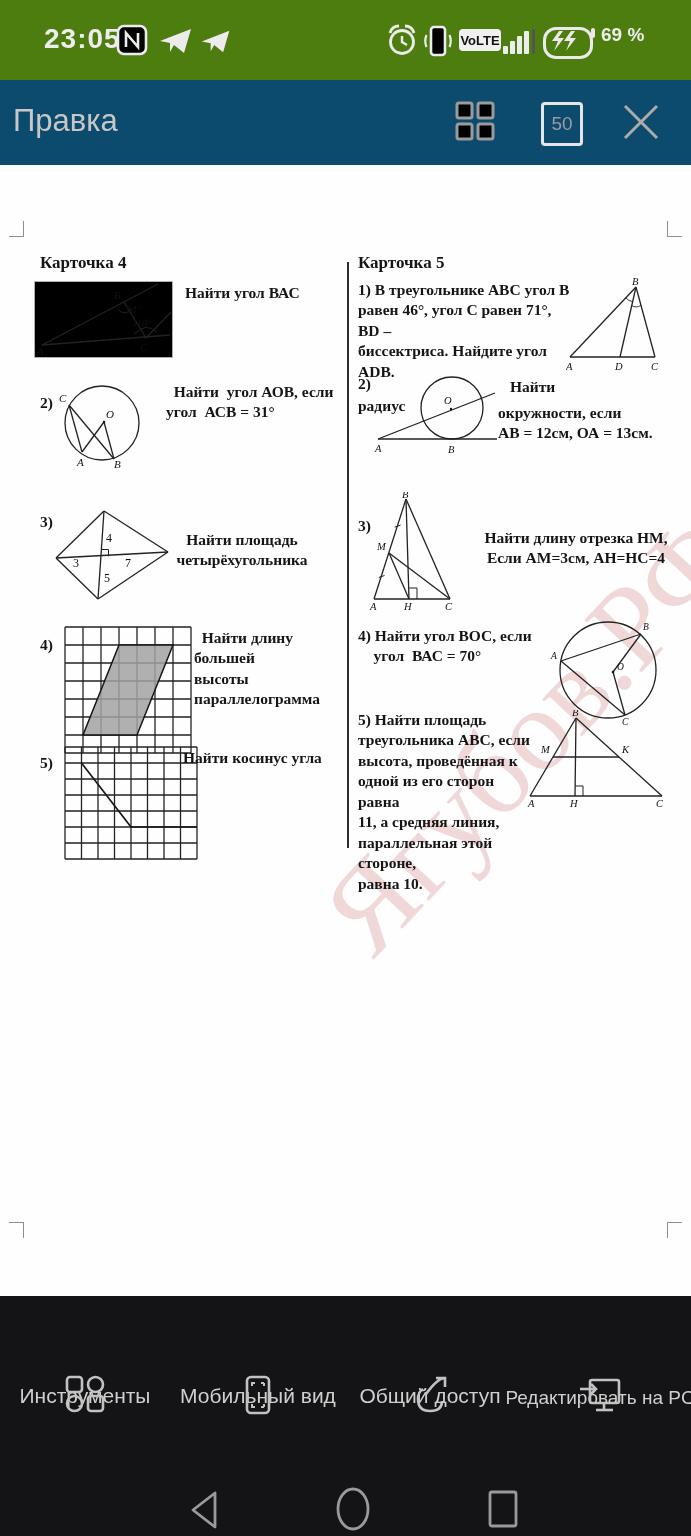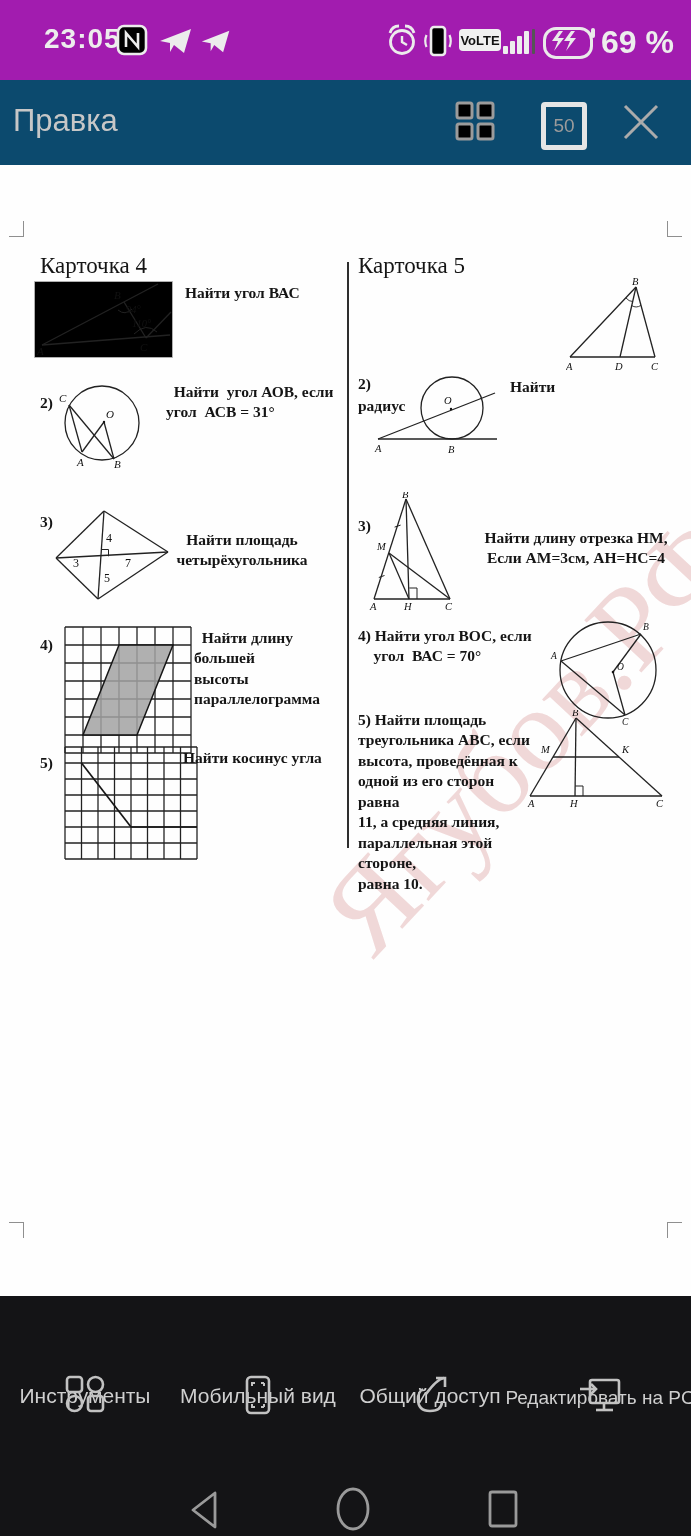--- a/index.html
+++ b/index.html
@@ -1,36 +1,36 @@
 <!DOCTYPE html>
 <html><head>
 <meta charset="utf-8">
 <style>
   html,body{margin:0;padding:0;}
   body{width:691px;height:1536px;position:relative;background:#fff;font-family:"Liberation Sans",sans-serif;overflow:hidden;}
   .abs{position:absolute;}
   
-  .status-bar{left:0;top:0;width:691px;height:80px;background:#a21caf;}
+  .status-bar{left:0;top:0;width:691px;height:80px;background:#4d7c0f;}
   .app-header{left:0;top:80px;width:691px;height:85px;background:#0c4a6e;}
   .time{left:44px;top:23px;font-size:28px;font-weight:bold;color:#ededed;letter-spacing:1px;}
-  .pct{font-size:32px;color:#ededed;font-weight:bold;}
+  .pct{font-size:19px;color:#ededed;font-weight:bold;}
   .volte{background:#f0f0f0;color:#111;font-weight:bold;font-size:13px;border-radius:4px;width:42px;height:22px;display:flex;align-items:center;justify-content:center;}
   .hdr-title{left:13px;top:103px;font-size:31px;color:#c7c7c7;}
-  .box50{width:36px;height:38px;border:5px solid #e5e5e5;border-radius:4px;color:#9b9b9b;font-size:19px;display:flex;align-items:center;justify-content:center;}
+  .box50{width:36px;height:38px;border:3px solid #e5e5e5;border-radius:4px;color:#9b9b9b;font-size:19px;display:flex;align-items:center;justify-content:center;}
   
   .page{left:0;top:165px;width:691px;height:1131px;background:#fefefe;overflow:hidden;}
   .corner{width:14px;height:15px;}
   .c-tl{border-right:1.5px solid #8f8f8f;border-bottom:1.5px solid #8f8f8f;}
   .c-tr{border-left:1.5px solid #8f8f8f;border-bottom:1.5px solid #8f8f8f;}
   .c-bl{border-right:1.5px solid #8f8f8f;border-top:1.5px solid #8f8f8f;}
   .c-br{border-left:1.5px solid #8f8f8f;border-top:1.5px solid #8f8f8f;}
   .divider{left:347px;top:97px;width:1.5px;height:586px;background:#2e2e2e;}
   .watermark{left:295px;top:722px;font-family:"Liberation Serif",serif;font-size:118px;color:#f0d8d8;white-space:nowrap;transform:rotate(-47deg);transform-origin:0 0;z-index:1;pointer-events:none;}
   .doc{font-family:"Liberation Serif",serif;color:#151515;z-index:2;font-weight:bold;}
-  .card-title{font-size:23px;font-weight:normal;}
+  .card-title{font-size:17px;font-weight:bold;}
   .t{font-size:15.5px;line-height:1.32;}
   .pre{white-space:pre-wrap;}
   .ctr{text-align:center;margin-top:20px;}
   svg{position:absolute;z-index:2;}
   svg line,svg path,svg circle,svg polyline,svg polygon{stroke:#222;stroke-width:1.3;fill:none;}
   svg text{font-family:"Liberation Serif",serif;font-style:italic;font-size:11px;fill:#111;stroke:none;}
   svg text.num{font-style:normal;font-size:12px;}
   .gridline{stroke:#6a6a6a;stroke-width:0.9;}
   
   .bottom{left:0;top:1296px;width:691px;height:240px;background:#141416;}
@@ -206,36 +206,41 @@
         <line x1="116.5" y1="1" x2="116.5" y2="113"></line>
         <line x1="133" y1="1" x2="133" y2="113"></line>
     </g>
     <line x1="17.5" y1="17" x2="67" y2="81" style="stroke:#161616;stroke-width:1.7"></line>
     <line x1="67" y1="81" x2="133" y2="81" style="stroke:#161616;stroke-width:1.7"></line>
   </svg>
   <div class="abs doc t" style="left:183px;top:583px">Найти косинус угла</div>
 
   <div class="abs doc card-title" style="left:358px;top:88px">Карточка 5</div>
 
+  <div class="abs doc t pre" style="left:358px;top:115px;width:215px">1) В треугольнике АВС угол В
+равен 46°, угол С равен 71°, BD –
+биссектриса. Найдите угол АDB.</div>
   <svg style="left:566px;top:112px" width="98" height="96" viewBox="0 0 98 96">
     <line x1="4" y1="80" x2="70" y2="10"></line>
     <line x1="70" y1="10" x2="89" y2="80"></line>
     <line x1="4" y1="80" x2="89" y2="80"></line>
     <line x1="70" y1="10" x2="54" y2="80"></line>
     <path d="M60 21 Q63 24.5 66.5 24.5" style="stroke-width:0.9"></path>
     <path d="M65.7 28.5 Q70 31.5 74.9 28.4" style="stroke-width:0.9"></path>
     <text x="66" y="8" style="font-size:10.5px">B</text>
     <text x="0" y="93" style="font-size:10.5px">A</text>
     <text x="49" y="93" style="font-size:10.5px">D</text>
     <text x="85" y="93" style="font-size:10.5px">C</text>
   </svg>
 
   <div class="abs doc t" style="left:358px;top:209px">2)</div>
   <div class="abs doc t" style="left:358px;top:231px">радиус</div>
   <div class="abs doc t" style="left:510px;top:212px">Найти</div>
+  <div class="abs doc t pre" style="left:498px;top:238px;width:192px">окружности, если
+АВ = 12см, ОА = 13см.</div>
   <svg style="left:374px;top:202px" width="126" height="90" viewBox="0 0 126 90">
     <circle cx="78" cy="41" r="31"></circle>
     <line x1="4" y1="72" x2="123" y2="72"></line>
     <line x1="4" y1="72" x2="121" y2="26"></line>
     <circle cx="77" cy="42" r="1.2" style="fill:#111;stroke:none"></circle>
     <text x="70" y="37" style="font-size:10.5px">O</text>
     <text x="1" y="85" style="font-size:10.5px">A</text>
     <text x="74" y="86" style="font-size:10.5px">B</text>
   </svg>
 

